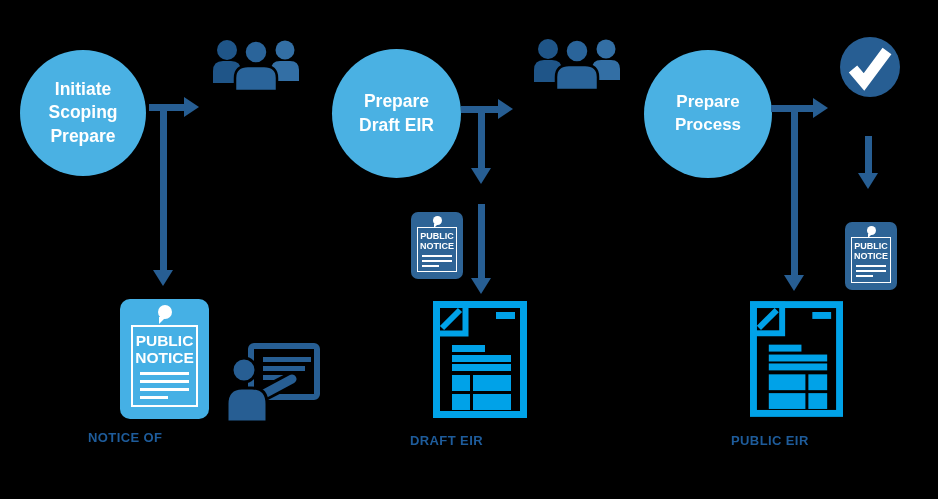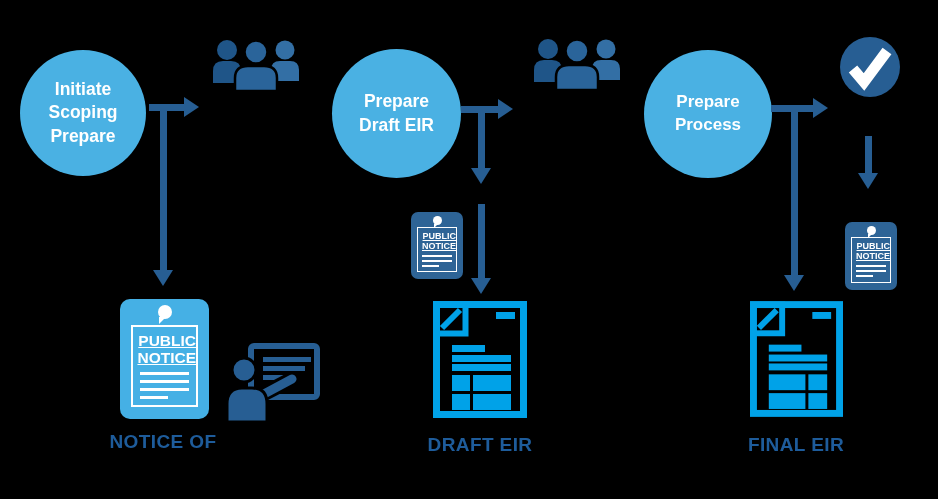--- a/index.html
+++ b/index.html
@@ -30,34 +30,34 @@
   .pin{position:absolute;left:50%;background:#fff;border-radius:50%;}
   .notice-lg .pin{top:6px;width:14px;height:14px;margin-left:-7px;}
   .notice-sm .pin{top:4px;width:9px;height:9px;margin-left:-4.5px;}
   .pin::after{content:"";position:absolute;left:1px;
     border-top:7px solid #fff;border-right:7px solid transparent;}
   .notice-lg .pin::after{bottom:-5px;}
   .notice-sm .pin::after{bottom:-3px;border-top-width:4px;border-right-width:4px;}
   .panel{position:absolute;border:2px solid #fff;}
   .notice-lg .panel{left:11px;right:11px;top:26px;bottom:12px;}
   .notice-sm .panel{left:6px;right:6px;top:15px;bottom:7px;border-width:1.5px;}
-  .ntext{color:#fff;font-weight:bold;text-align:right;letter-spacing:0;text-decoration:underline;}
+  .ntext{color:#fff;font-weight:bold;text-align:center;letter-spacing:0;}
   .notice-lg .ntext{font-size:15.5px;line-height:1.12;}
   .notice-lg .ntext.first{margin-top:5px;}
   .notice-sm .ntext{font-size:9px;line-height:1.15;}
   .notice-sm .ntext.first{margin-top:3px;}
   .nline{background:#fff;}
   .notice-lg .nline{height:3px;margin:5px 7px 0;}
   .notice-lg .nline.short{width:45%;margin-right:auto;}
   .notice-sm .nline{height:2px;margin:3px 4px 0;}
   .notice-sm .nline.short{width:45%;margin-right:auto;}
   
   .step-label{
-    position:absolute;color:#1E5C9B;font-weight:bold;font-size:19px;
-    letter-spacing:0.4px;text-align:center;line-height:1.35;
+    position:absolute;color:#1E5C9B;font-weight:bold;font-size:13px;
+    letter-spacing:0.4px;line-height:1.35;
   }
   .step-label span{display:block;}
 </style>
 </head>
 <body>
 
 <div class="canvas">
 
   <div class="circle" style="left:20px;top:50px;width:126px;height:126px;">
     <div>
@@ -225,16 +225,16 @@
       <rect x="19" y="54" width="59" height="7"></rect>
       <rect x="19" y="63" width="59" height="7"></rect>
       <rect x="19" y="74" width="37" height="16"></rect>
       <rect x="59" y="74" width="19" height="16"></rect>
       <rect x="19" y="93" width="37" height="16"></rect>
       <rect x="59" y="93" width="19" height="16"></rect>
     </g>
   </svg>
 
   <div class="step-label" style="left:731px;top:432px;width:130px;">
-    <span>FINAL EIR</span>
+    <span>PUBLIC EIR</span>
   </div>
 
 </div>
 
 </body></html>

